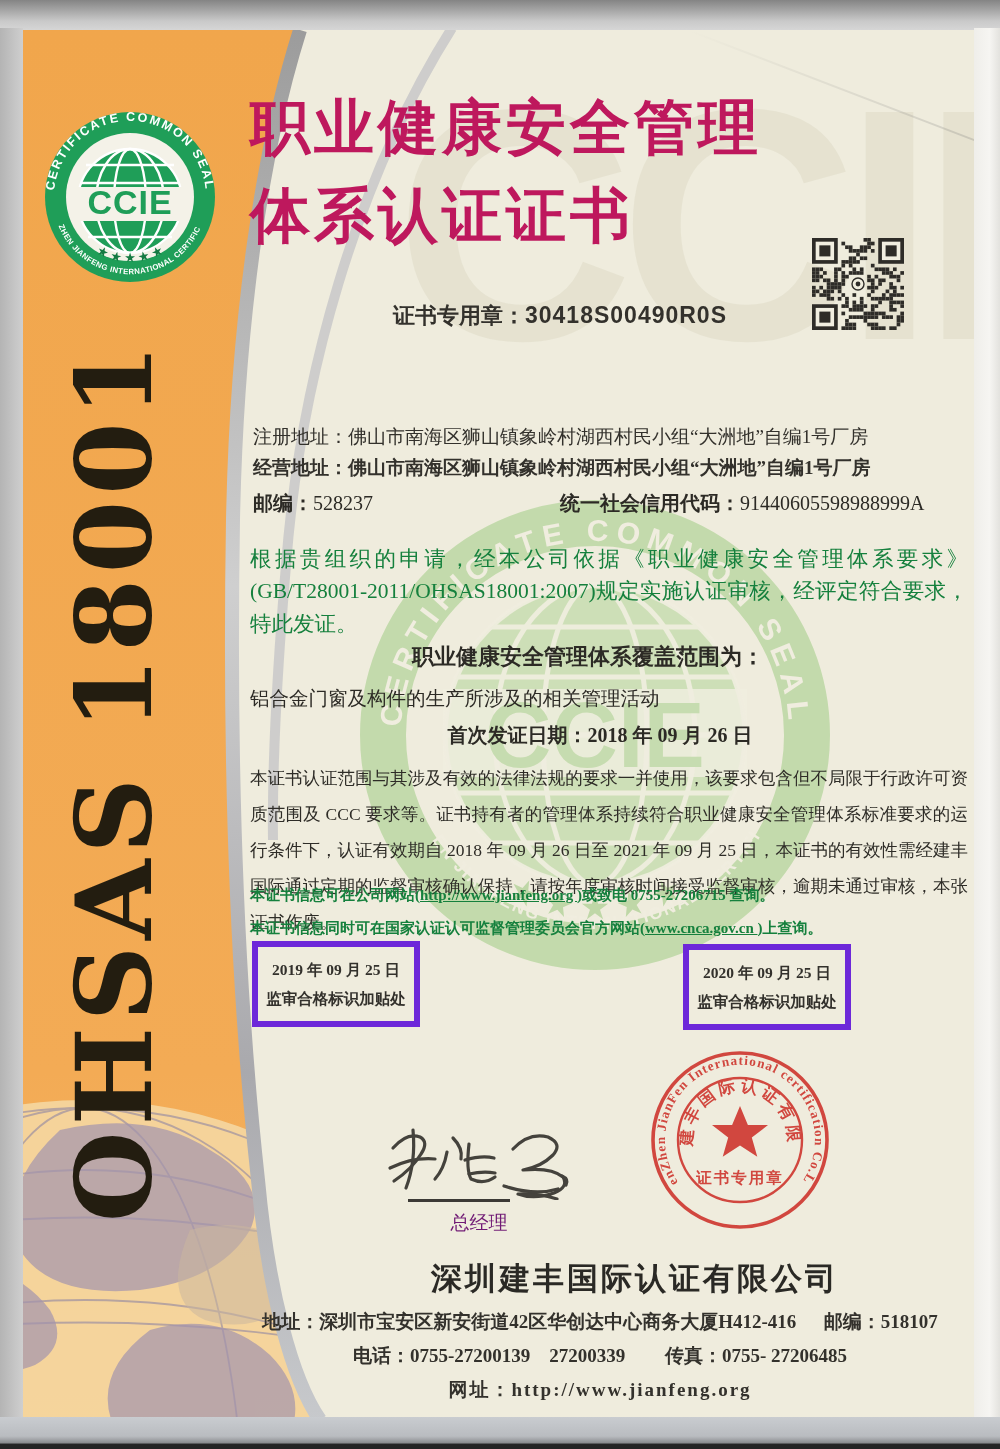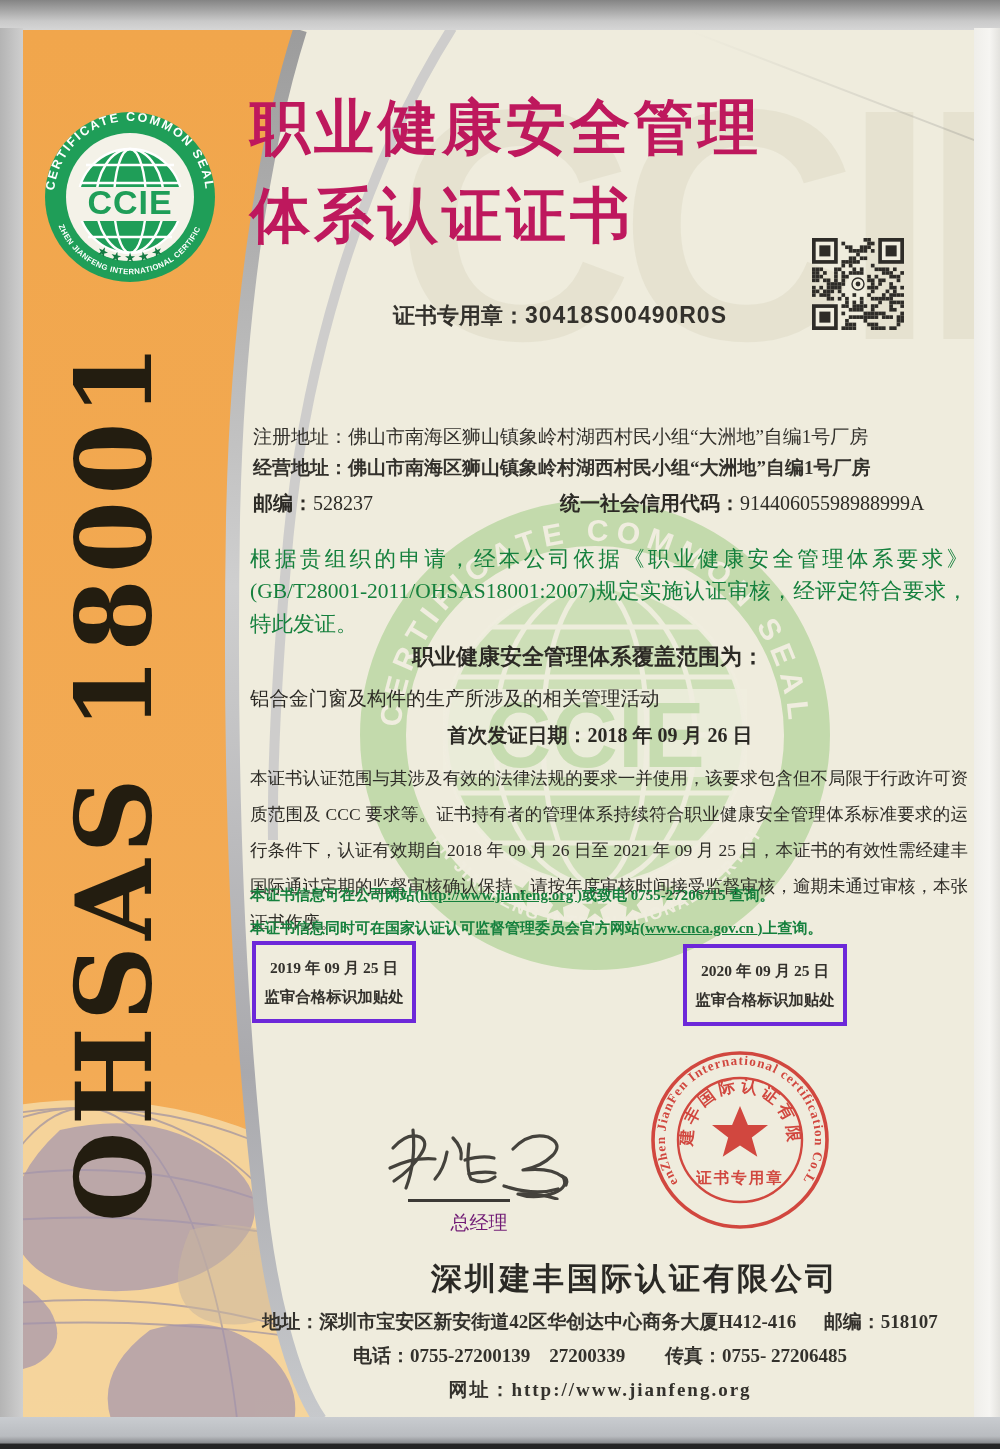--- a/index.html
+++ b/index.html
@@ -49,21 +49,21 @@
   .scopehead{position:absolute;left:238px;top:642px;width:700px;text-align:center;
              font-weight:bold;font-size:22px;}
   .scopetext{position:absolute;left:250px;top:685px;width:700px;text-align:left;font-size:19.5px;}
   .firstissue{position:absolute;left:250px;top:722px;width:700px;text-align:center;
               font-weight:bold;font-size:20px;}
   .para2{position:absolute;left:250px;top:760px;width:718px;font-size:17.5px;line-height:2.06;
          text-align:justify;color:#2e2c27;}
   .infoline{position:absolute;left:250px;width:730px;font-size:15px;font-weight:bold;color:#15803d;}
   .il1{top:886px;} .il2{top:919px;}
   .infoline .url{text-decoration:underline;}
-  .auditbox{position:absolute;width:156px;height:66px;border:4px solid #6d28d9;
+  .auditbox{position:absolute;width:156px;height:66px;border:6px solid #6d28d9;
             text-align:center;font-weight:bold;font-size:15.5px;line-height:1.9;
             padding-top:8px;color:#33312c;}
   .ab1{left:252px;top:941px;} .ab2{left:683px;top:944px;}
   .sig-line{position:absolute;left:408px;top:1199px;width:102px;height:3px;background:#3c3a36;}
   .sig-title{position:absolute;left:414px;top:1210px;width:130px;text-align:center;
              font-size:19px;color:#701a75;}
   .issuer{position:absolute;left:250px;top:1258px;width:770px;text-align:center;
           font-weight:bold;font-size:31px;letter-spacing:3px;color:#2a2925;
           font-family:"Liberation Sans","DejaVu Sans",sans-serif;}
   .fline{position:absolute;left:230px;width:740px;text-align:center;font-weight:bold;

